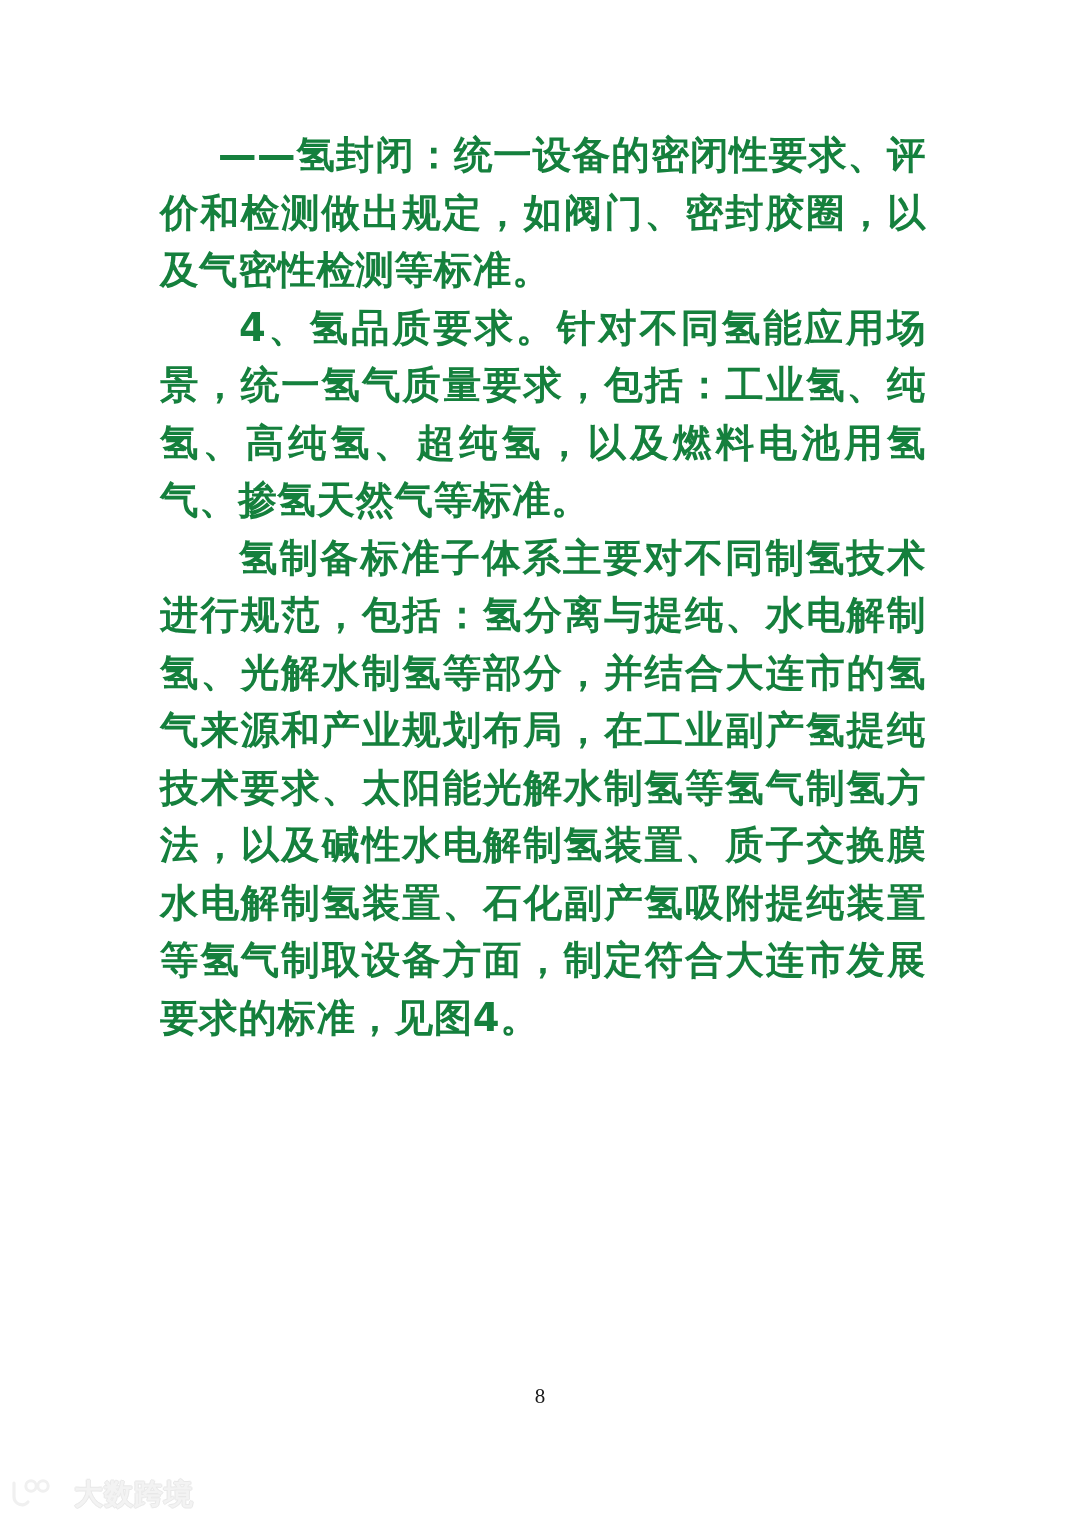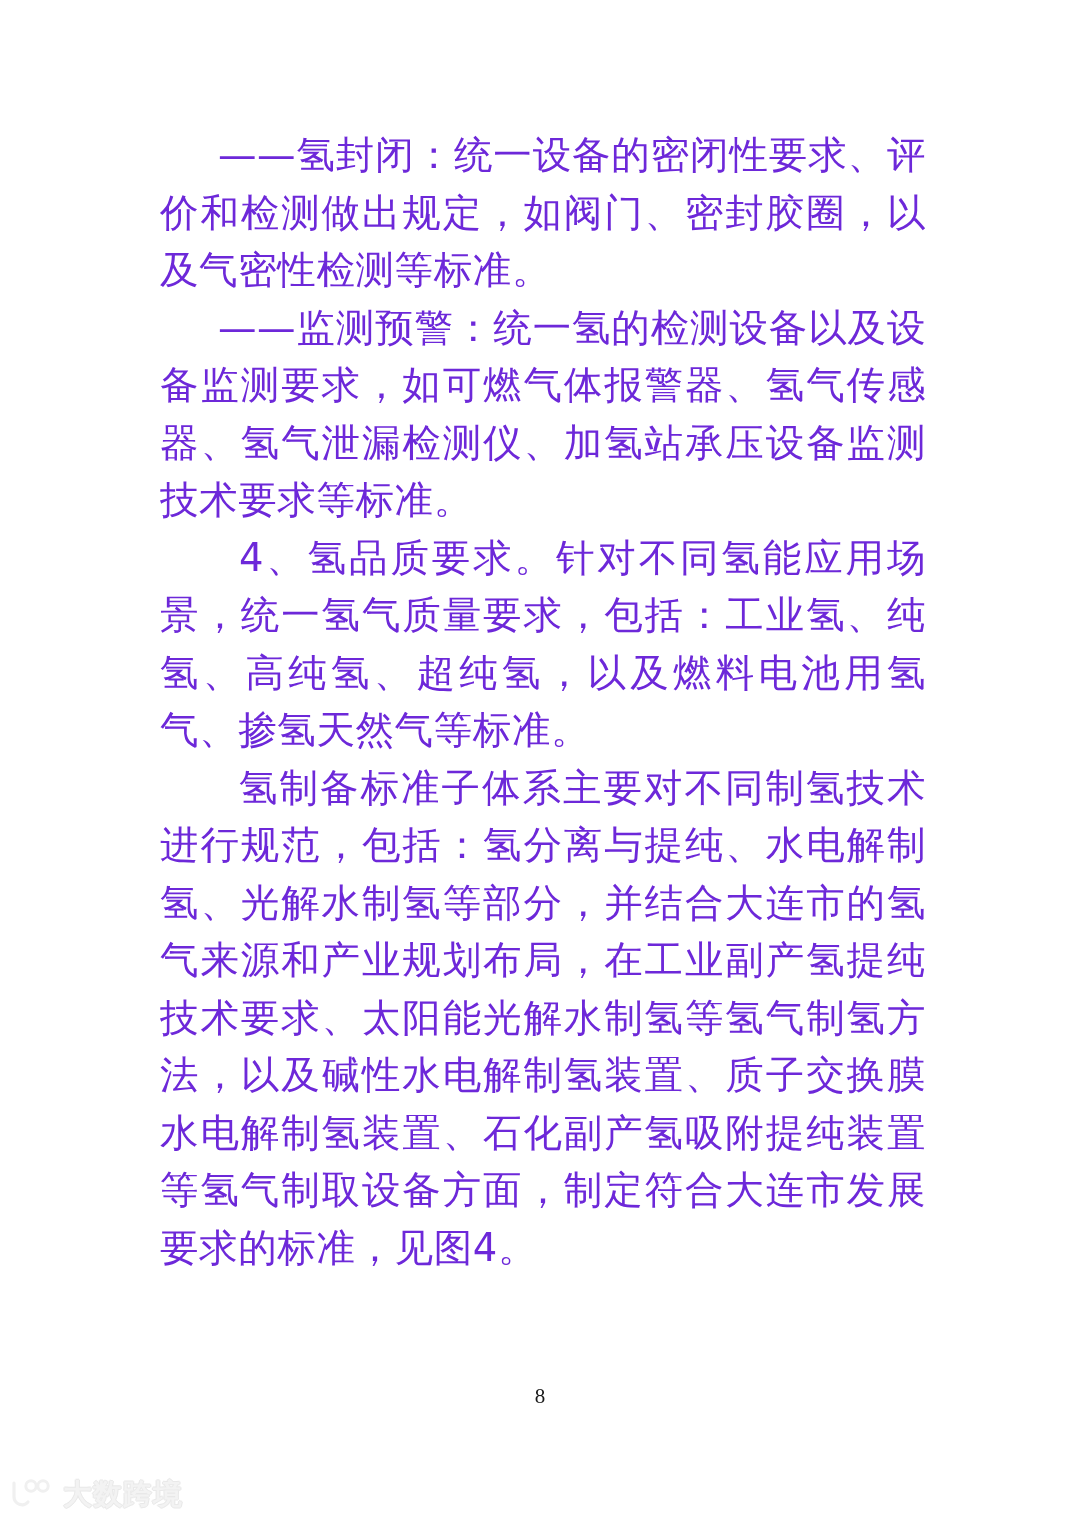--- a/index.html
+++ b/index.html
@@ -20,28 +20,28 @@
     box-sizing: border-box;
   }
   #content {
     position: absolute;
     left: 160px;
     top: 126px;
     width: 766px;
   }
   .para {
     margin: 0;
-    color: #6d28d9;
+    color: #15803d;
     font-size: 38.5px;
     line-height: 57.5px;
     letter-spacing: 0.6px;
     text-align: justify;
     text-justify: inter-character;
     text-align-last: left;
-    font-weight: 400;
+    font-weight: 700;
     word-break: break-all;
     white-space: normal;
   }
   .para.indent {
     text-indent: 79px;
   }
   .para.indent-dash {
     text-indent: 58px;
   }
   #page-footer {
@@ -80,33 +80,33 @@
     letter-spacing: 1px;
     color: #f2f2f2;
     text-shadow:
       0 0 1px #e3e3e3,
       1px 0 0 #e8e8e8,
       -1px 0 0 #e8e8e8,
       0 1px 0 #e8e8e8,
       0 -1px 0 #e8e8e8;
     line-height: 34px;
     font-family: "DejaVu Sans", "Liberation Sans", sans-serif;
+    margin-left: 11px;
   }
 </style>
 </head>
 <body>
 
 <div id="page">
 
   <div id="content">
 
     <p class="para indent-dash">——氢封闭：统一设备的密闭性要求、评价和检测做出规定，如阀门、密封胶圈，以及气密性检测等标准。</p>
 
 
-    <p class="para indent-dash">——监测预警：统一氢的检测设备以及设备监测要求，如可燃气体报警器、氢气传感器、氢气泄漏检测仪、加氢站承压设备监测技术要求等标准。</p>
 
     <p class="para indent">4、氢品质要求。针对不同氢能应用场景，统一氢气质量要求，包括：工业氢、纯氢、高纯氢、超纯氢，以及燃料电池用氢气、掺氢天然气等标准。</p>
 
 
     <p class="para indent">氢制备标准子体系主要对不同制氢技术进行规范，包括：氢分离与提纯、水电解制氢、光解水制氢等部分，并结合大连市的氢气来源和产业规划布局，在工业副产氢提纯技术要求、太阳能光解水制氢等氢气制氢方法，以及碱性水电解制氢装置、质子交换膜水电解制氢装置、石化副产氢吸附提纯装置等氢气制取设备方面，制定符合大连市发展要求的标准，见图4。</p>
 
   </div>
 
   <div id="page-footer">
     <span class="page-number">8</span>

